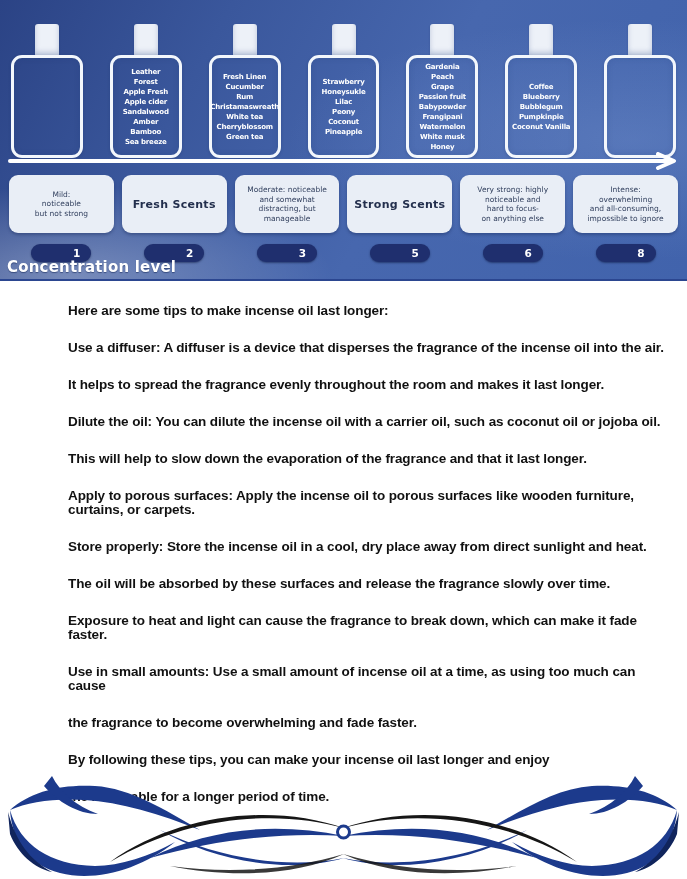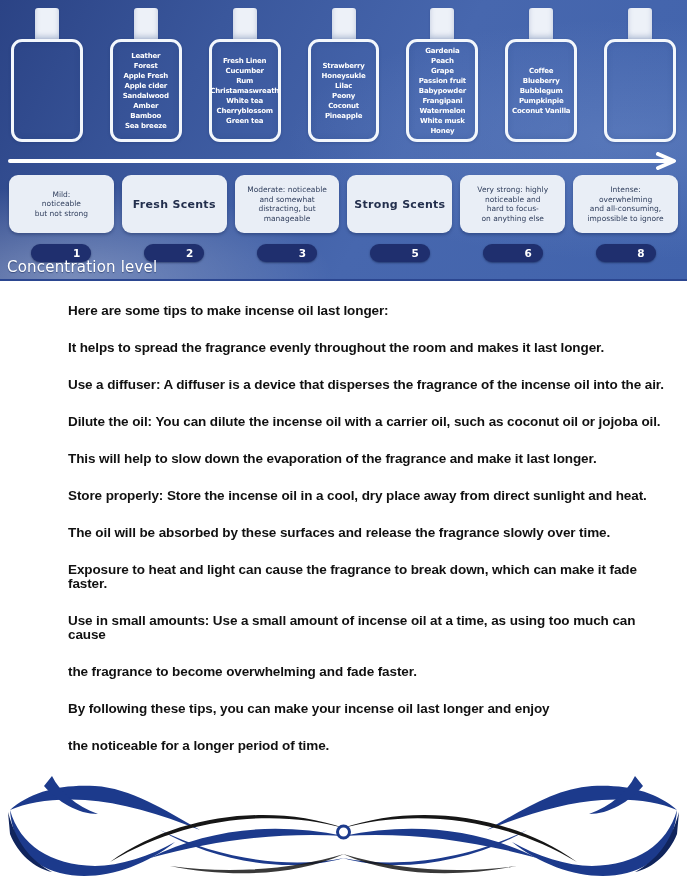--- a/index.html
+++ b/index.html
@@ -6,21 +6,21 @@
   .page{position:relative;width:687px;height:879px;background:#ffffff;overflow:hidden;
         font-family:"DejaVu Sans","Liberation Sans",sans-serif;}
 
   
   .banner{position:relative;width:687px;height:279px;border-bottom:2px solid #2b4690;
     background:
       radial-gradient(55% 48% at 10% 100%, rgba(255,255,255,0.32), rgba(255,255,255,0) 70%),
       radial-gradient(70% 60% at 92% 50%, rgba(140,168,220,0.28), rgba(255,255,255,0) 72%),
       linear-gradient(118deg,#2b4385 0%,#3a579c 28%,#4767ae 58%,#4163ac 100%);}
 
-  .bottles{position:absolute;top:8px;left:11px;right:11px;display:flex;gap:27px;}
+  .bottles{position:absolute;top:24px;left:11px;right:11px;display:flex;gap:27px;}
   .bottle{flex:1;display:flex;flex-direction:column;align-items:center;}
   .cap{width:24px;height:33px;background:#edf1f8;border-radius:3px;
        box-shadow:inset 0 -5px 5px rgba(110,132,176,.40),0 1px 2px rgba(20,40,90,.25);}
   .bottle-body{margin-top:-2px;width:100%;max-width:72px;height:103px;box-sizing:border-box;
        border:3px solid #f3f7fc;border-radius:11px;display:flex;align-items:center;justify-content:center;
        box-shadow:0 1px 3px rgba(20,40,90,.25), inset 0 0 6px rgba(20,40,90,.12);}
   .scents{white-space:pre-line;text-align:center;color:#ffffff;font-weight:bold;
        font-size:7px;line-height:10px;letter-spacing:-0.2px;}
 
   .axis-arrow{position:absolute;left:8px;top:152px;width:672px;height:18px;}
@@ -29,21 +29,21 @@
   .levels{position:absolute;top:175px;left:9px;right:9px;display:flex;gap:8px;}
   .level{flex:1;display:flex;flex-direction:column;align-items:center;}
   .level-box{width:100%;height:58px;box-sizing:border-box;background:#e9eef6;border-radius:9px;
        display:flex;align-items:center;justify-content:center;text-align:center;
        color:#33415f;font-size:7.5px;line-height:9.5px;white-space:pre-line;padding:2px;
        box-shadow:0 2px 3px rgba(16,34,80,.35);}
   .level-box.big{font-size:11px;line-height:13px;font-weight:bold;color:#232f4d;letter-spacing:0.3px;}
   .pill{margin-top:11px;width:60px;height:18px;box-sizing:border-box;background:#1f2f6e;border-radius:9px;
        color:#fff;font-size:10.5px;font-weight:bold;display:flex;align-items:center;justify-content:flex-end;
        padding-right:11px;box-shadow:0 1px 2px rgba(8,18,56,.5);}
-  .axis-title{position:absolute;left:7px;top:258px;color:#ffffff;font-weight:normal;font-size:15px;
+  .axis-title{position:absolute;left:7px;top:258px;color:#ffffff;font-weight:bold;font-size:15px;
        letter-spacing:0.2px;text-shadow:0 1px 1px rgba(18,36,86,.55);}
 
   
   .tips{padding:23px 18px 0 27px;}
   .tips p{margin:0 0 23px 0;font-family:"Liberation Sans",sans-serif;font-weight:bold;
        font-size:13.5px;line-height:14px;letter-spacing:-0.1px;color:#111;padding-left:41px;}
 
   
   .flourish{position:absolute;left:0;top:770px;width:687px;height:106px;display:block;}
 </style>
@@ -170,24 +170,25 @@
 impossible to ignore</div>
         <div class="pill">8</div>
       </div>
     </div>
 
     <div class="axis-title">Concentration level</div>
   </div>
 
   <div class="tips">
     <p>Here are some tips to make incense oil last longer:</p>
+    <p>Use a diffuser: A diffuser is a device that disperses the fragrance of the incense oil into the air.</p>
     <p>It helps to spread the fragrance evenly throughout the room and makes it last longer.</p>
-    <p>Use a diffuser: A diffuser is a device that disperses the fragrance of the incense oil into the air.</p>
     <p>Dilute the oil: You can dilute the incense oil with a carrier oil, such as coconut oil or jojoba oil.</p>
-    <p>This will help to slow down the evaporation of the fragrance and make it last longer.</p>
+    <p>This will help to slow down the evaporation of the fragrance and that it last longer.</p>
+    <p>Apply to porous surfaces: Apply the incense oil to porous surfaces like wooden furniture, curtains, or carpets.</p>
     <p>Store properly: Store the incense oil in a cool, dry place away from direct sunlight and heat.</p>
     <p>The oil will be absorbed by these surfaces and release the fragrance slowly over time.</p>
     <p>Exposure to heat and light can cause the fragrance to break down, which can make it fade faster.</p>
     <p>Use in small amounts: Use a small amount of incense oil at a time, as using too much can cause</p>
     <p>the fragrance to become overwhelming and fade faster.</p>
     <p>By following these tips, you can make your incense oil last longer and enjoy</p>
     <p>the noticeable for a longer period of time.</p>
   </div>
 
   <svg class="flourish" viewBox="0 0 687 106" aria-hidden="true">

